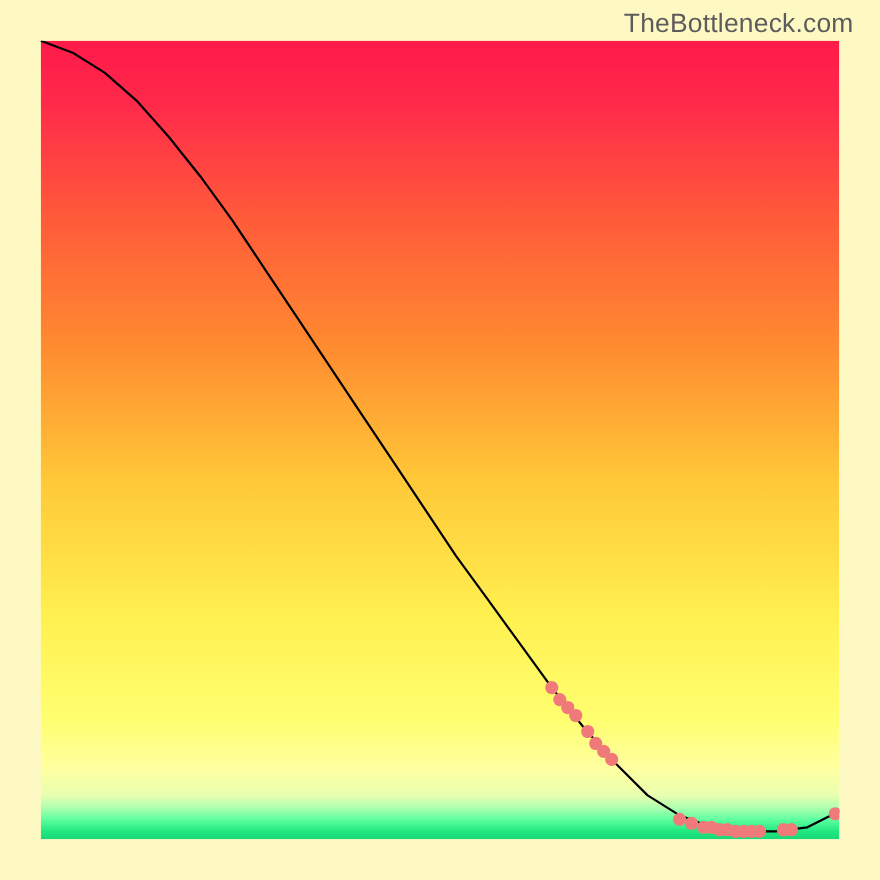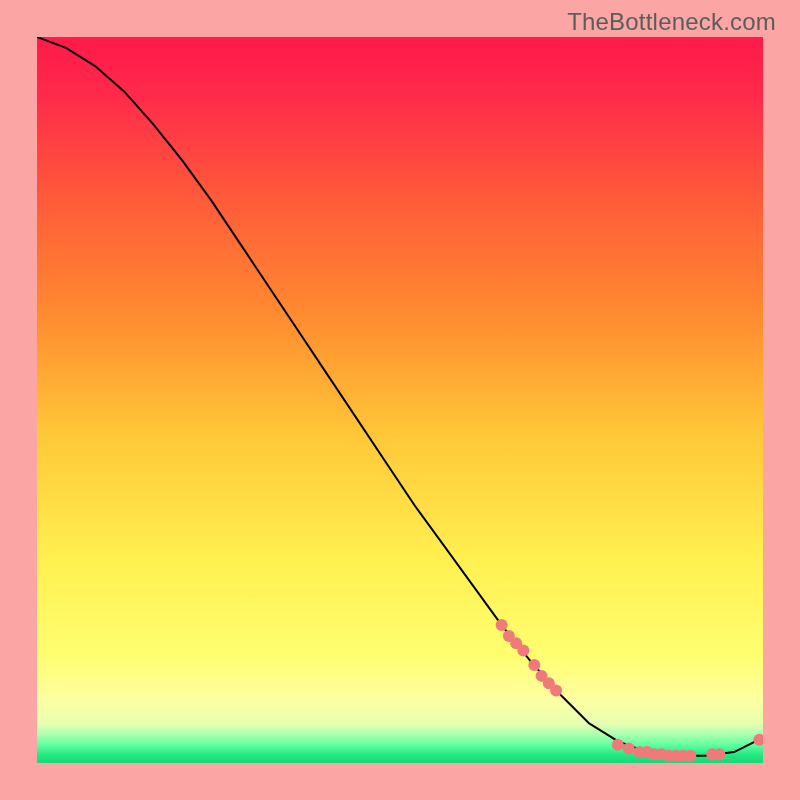--- a/index.html
+++ b/index.html
@@ -1,21 +1,21 @@
 <!DOCTYPE html>
 <html><head>
 <meta charset="utf-8">
 <style>
   * { margin: 0; padding: 0; box-sizing: border-box; }
   html, body { width: 800px; height: 800px; background: #000; overflow: hidden; }
   .container {
     position: relative;
     width: 800px;
     height: 800px;
-    background: #fca5a5;
+    background: #fef9c3;
   }
   .watermark {
     position: absolute;
     top: 8px;
     right: 24px;
     font-family: Arial, Helvetica, sans-serif;
     font-size: 24px;
     font-weight: 500;
     color: #5c5c5c;
     letter-spacing: 0.2px;

